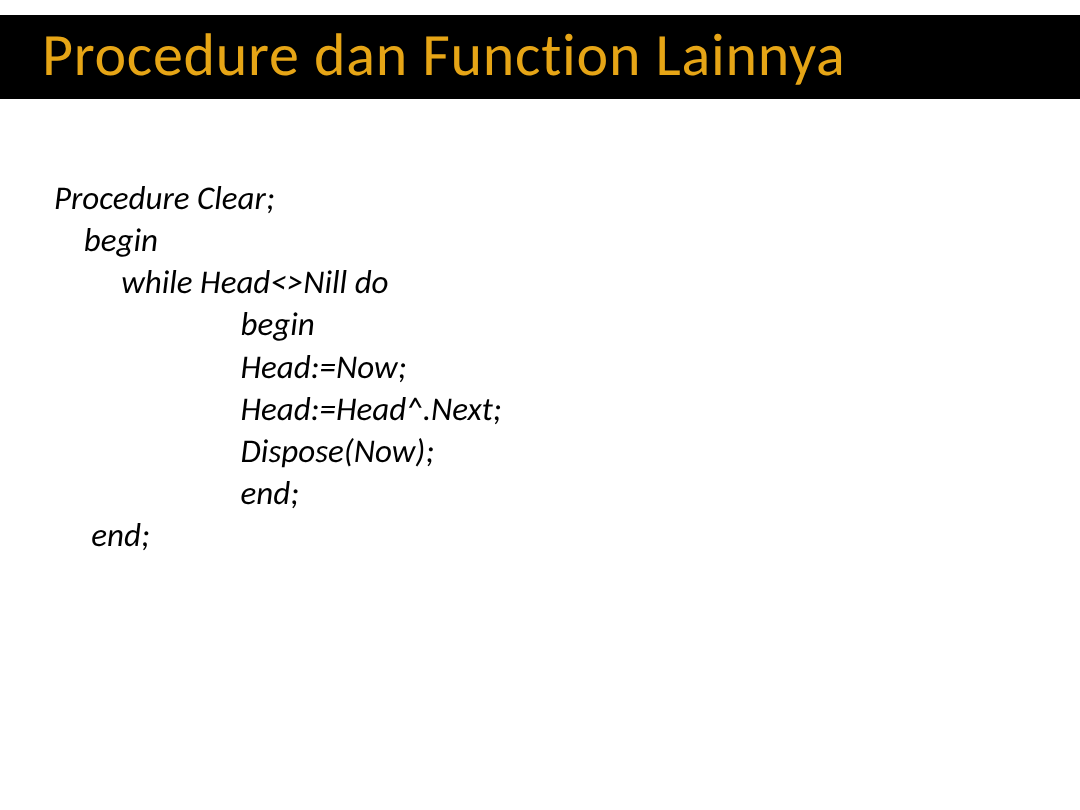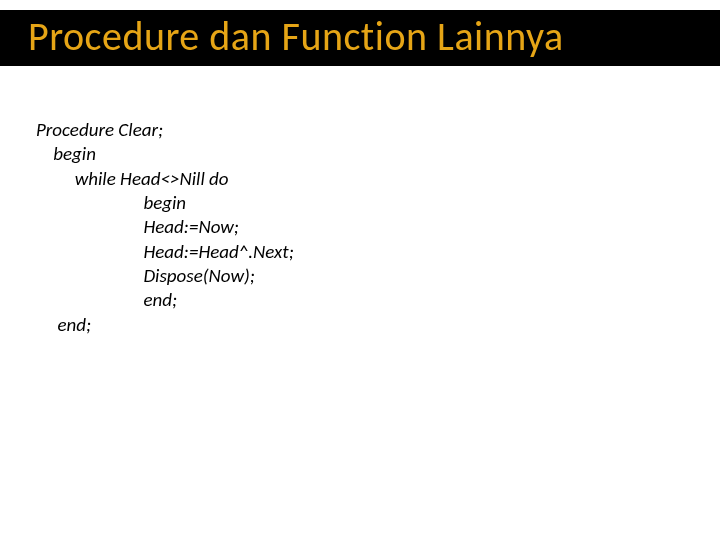--- a/index.html
+++ b/index.html
@@ -42,21 +42,21 @@
     height: 0;
     border-top: 2px solid #ffffff;
   }
   .content {
     position: absolute;
     top: 118px;
     left: 36px;
     right: 36px;
     color: #000000;
     font-style: italic;
-    font-size: 19px;
+    font-size: 22px;
     line-height: 1.28;
     white-space: pre;
   }
 </style>
 </head>
 <body>
 
 <div class="slide">
 
   <div class="title-band">

